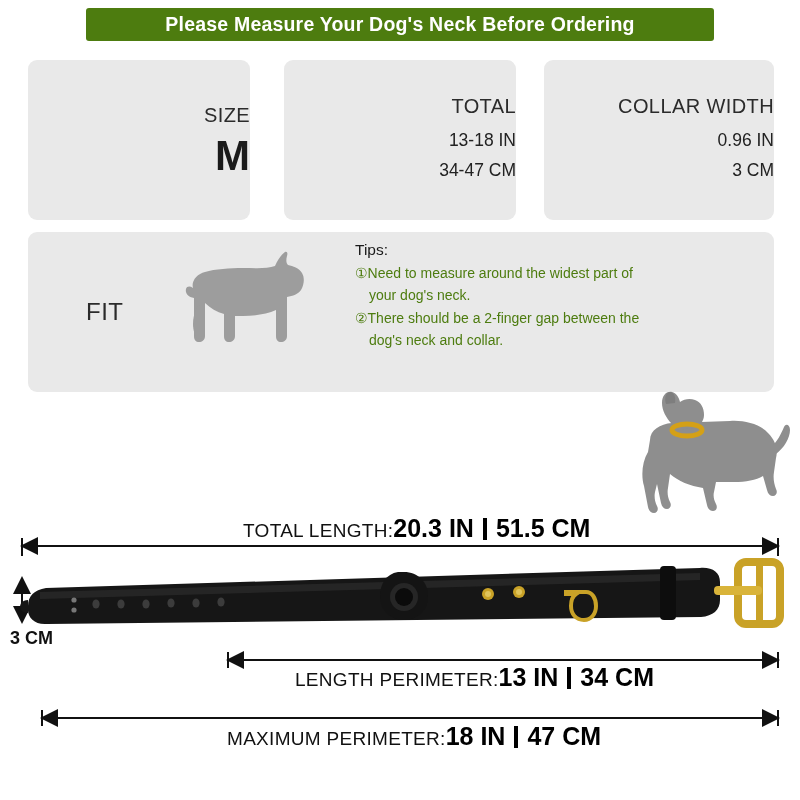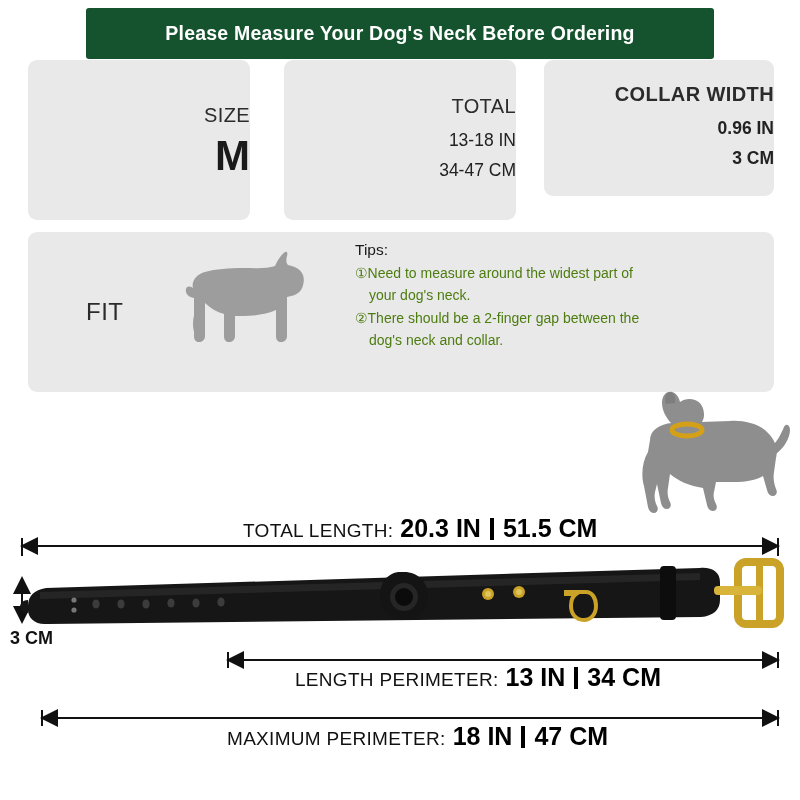--- a/index.html
+++ b/index.html
@@ -21,22 +21,22 @@
     width: 800px;
     height: 800px;
   }
 
   
   .banner {
     position: absolute;
     left: 86px;
     top: 8px;
     width: 628px;
-    height: 51px;
-    background: #14532d;
+    height: 33px;
+    background: #4d7c0f;
     border-radius: 3px;
     display: flex;
     align-items: center;
     justify-content: center;
   }
   .banner-text {
     color: #ffffff;
     font-size: 19.5px;
     font-weight: bold;
     letter-spacing: 0.2px;
@@ -49,21 +49,21 @@
     background: #e9e9e9;
     border-radius: 9px;
     box-sizing: border-box;
     display: flex;
     flex-direction: column;
     align-items: flex-end;
     justify-content: center;
   }
   .card-size { left: 28px; top: 60px; width: 222px; height: 160px; }
   .card-nick { left: 284px; top: 60px; width: 232px; height: 160px; }
-  .card-width { left: 544px; top: 60px; width: 230px; height: 136px; font-weight: bold; }
+  .card-width { left: 544px; top: 60px; width: 230px; height: 160px; }
 
   .card-label {
     font-size: 20px;
     color: #2b2b2b;
     letter-spacing: 0.4px;
     margin-bottom: 8px;
   }
   .card-big {
     font-size: 42px;
     font-weight: bold;
@@ -142,21 +142,21 @@
   }
   .meas .m-label {
     font-size: 19px;
     color: #111111;
     letter-spacing: 0.3px;
   }
   .meas .m-val {
     font-size: 25px;
     font-weight: bold;
     color: #000000;
-    margin-left: 7px;
+    margin-left: 0;
   }
   .meas .m-sep {
     display: inline-block;
     width: 4px;
     height: 22px;
     background: #000;
     margin: 0 9px;
     position: relative;
     top: 3px;
   }

